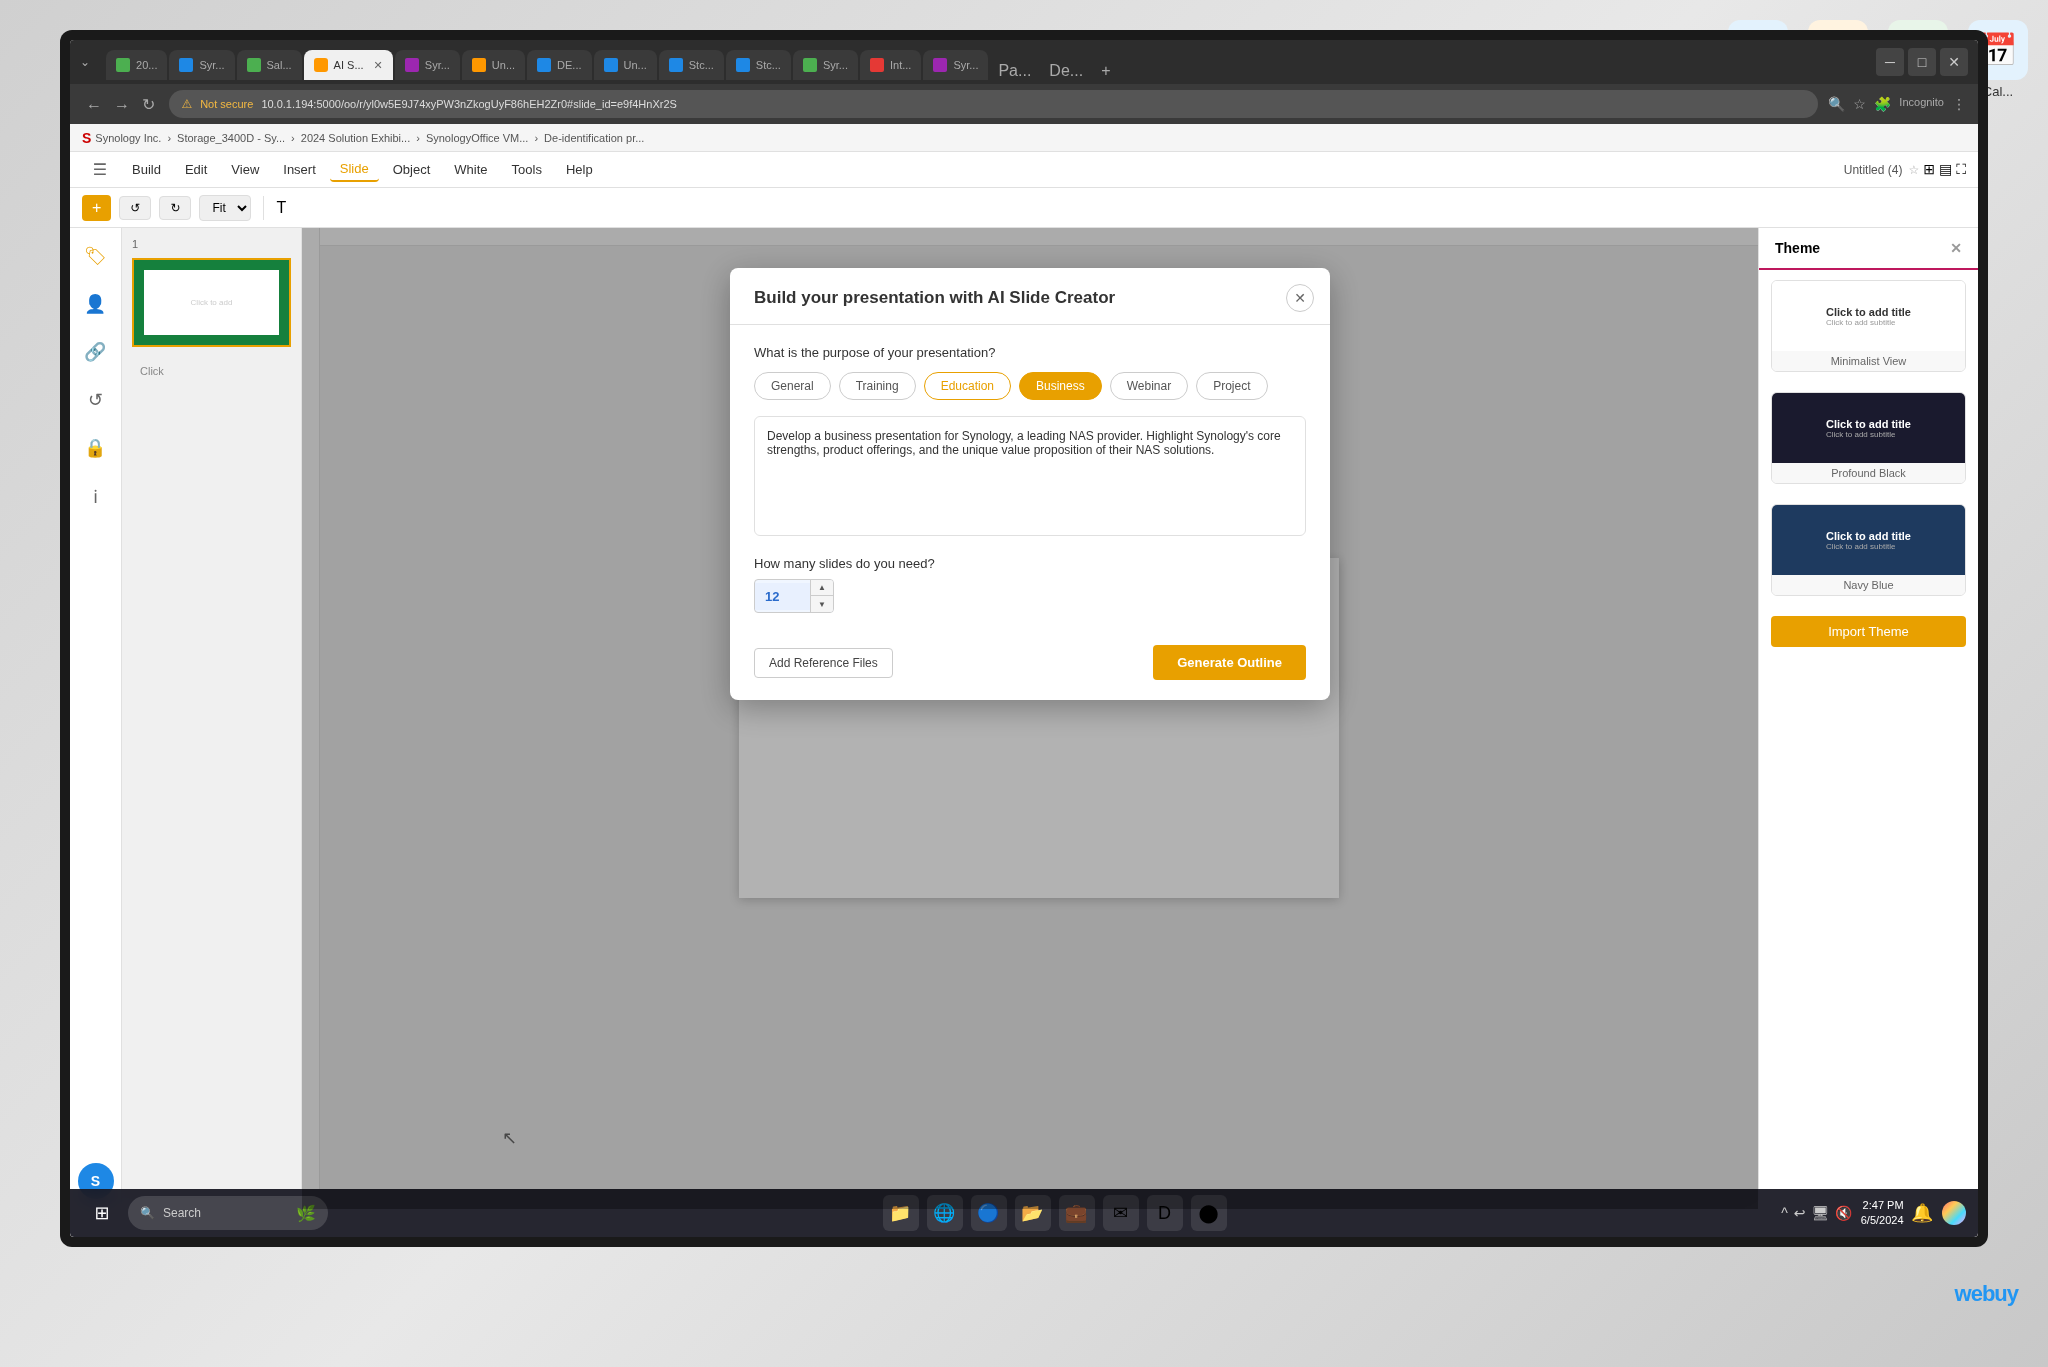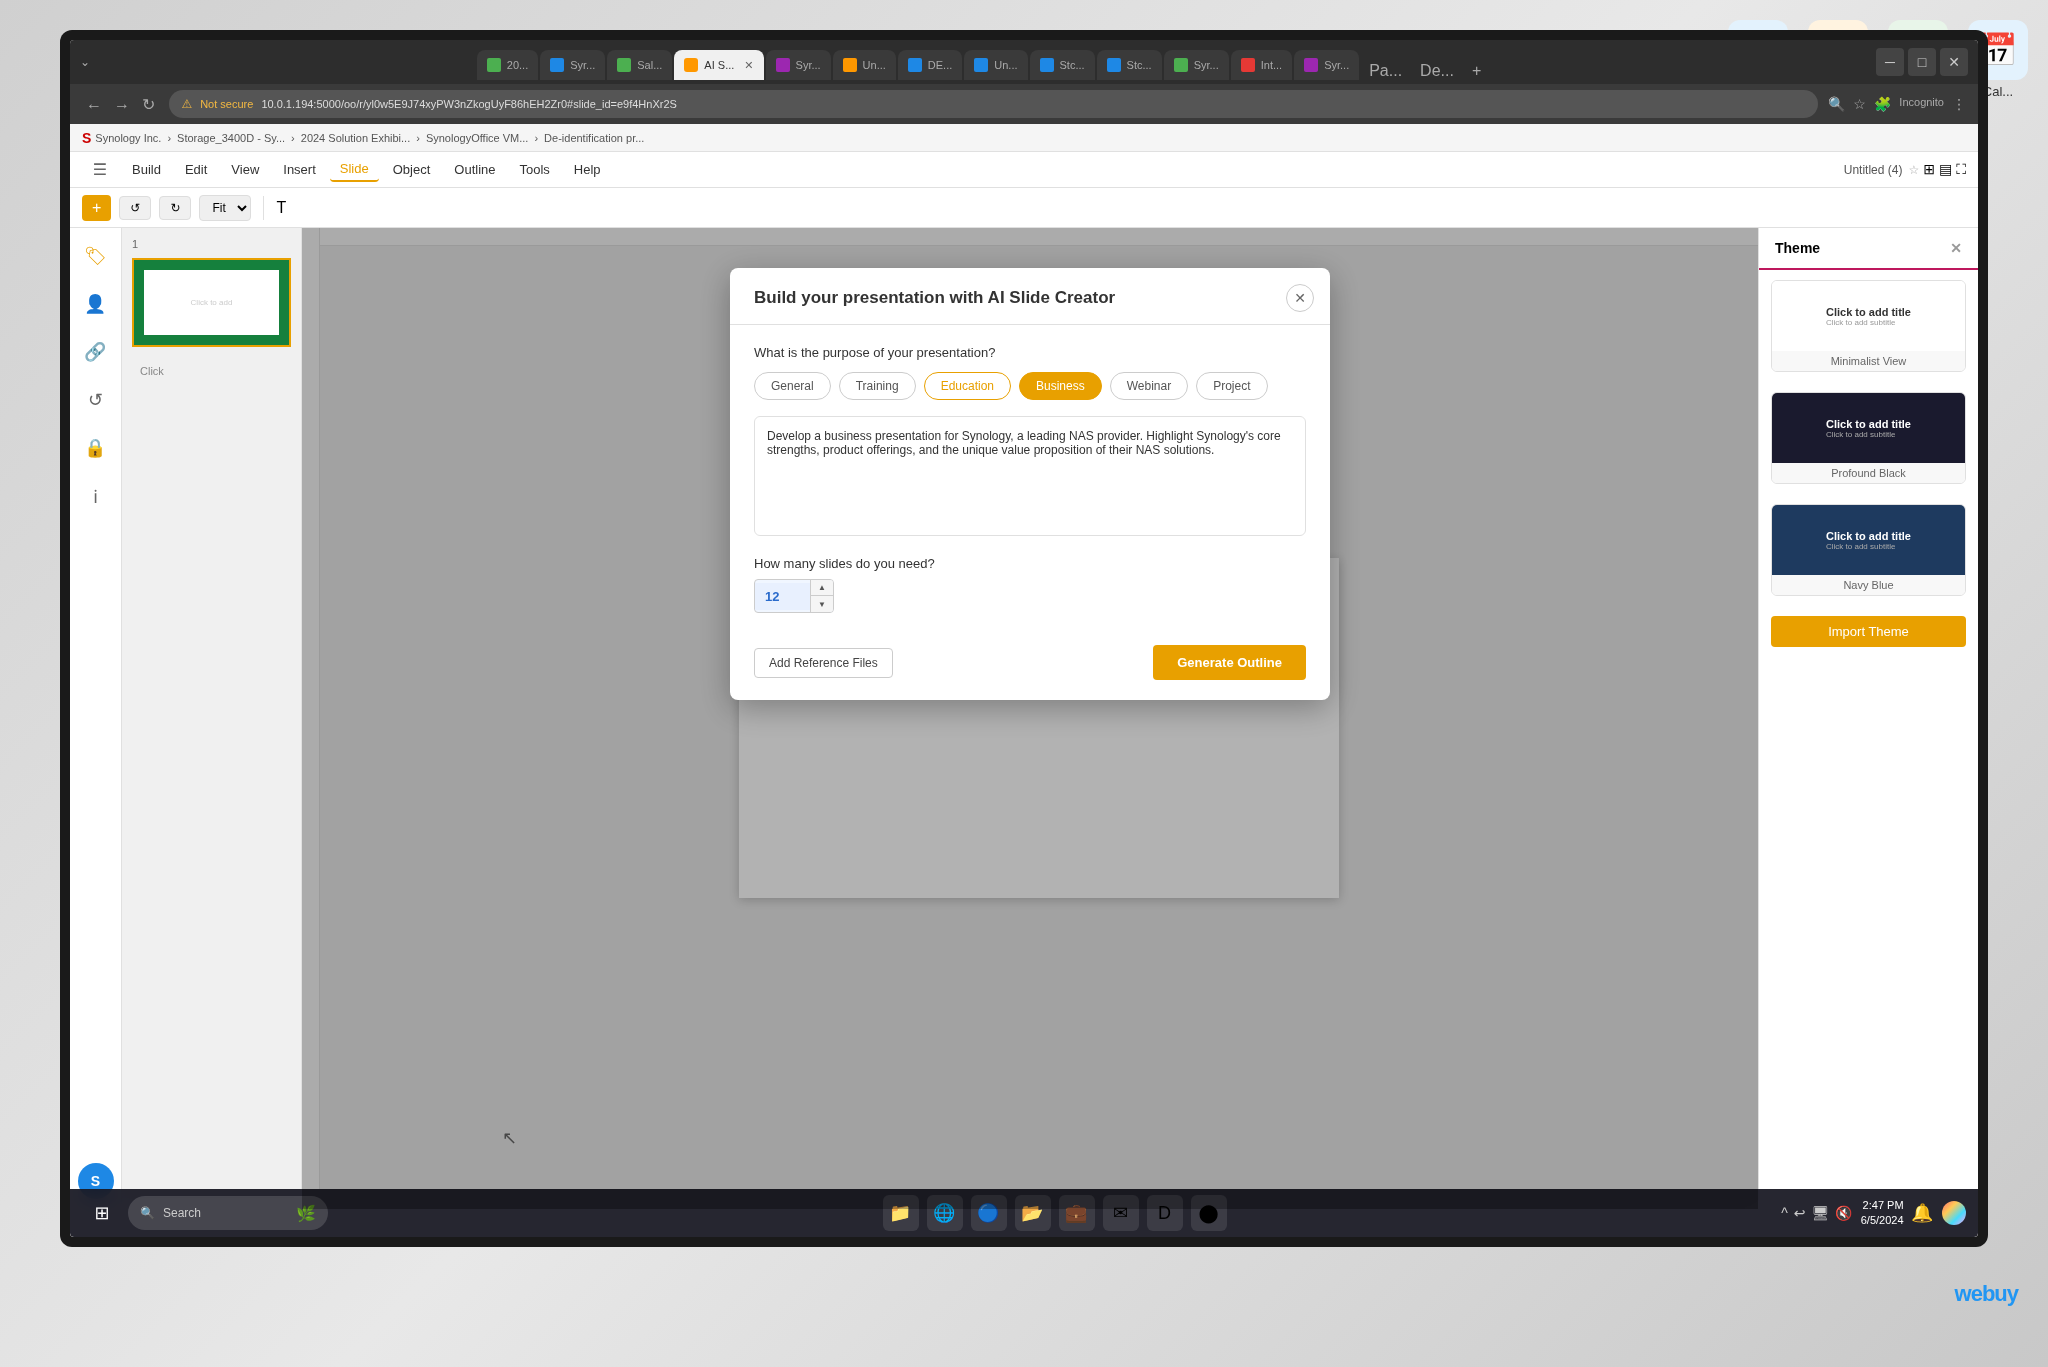--- a/index.html
+++ b/index.html
@@ -64,21 +64,20 @@
     }
 
     .tab-bar {
       background: #2d2d2d;
       height: 36px;
       display: flex;
       align-items: flex-end;
       padding: 0 8px;
       gap: 2px;
       overflow: hidden;
-      justify-content: center;
     }
 
     .tab {
       height: 30px;
       padding: 0 10px;
       border-radius: 8px 8px 0 0;
       display: flex;
       align-items: center;
       gap: 6px;
       font-size: 11px;
@@ -775,21 +774,21 @@
       <div style="display:flex;flex-direction:column;height:calc(100% - 140px);">
 
         <div class="menu-bar">
           <div class="sidebar-icon" style="font-size:16px;">☰</div>
           <div class="menu-item">Build</div>
           <div class="menu-item">Edit</div>
           <div class="menu-item">View</div>
           <div class="menu-item">Insert</div>
           <div class="menu-item active">Slide</div>
           <div class="menu-item">Object</div>
-          <div class="menu-item">Outline</div>
+          <div class="menu-item">White</div>
           <div class="menu-item">Tools</div>
           <div class="menu-item">Help</div>
           <div style="flex:1;"></div>
           <div style="font-size:12px;color:#555;display:flex;align-items:center;gap:6px;">
             <span>Untitled (4)</span>
             <span style="color:#aaa;">☆</span>
           </div>
           <div style="display:flex;gap:4px;">
             <span style="font-size:14px;">⊞</span>
             <span style="font-size:14px;">▤</span>

